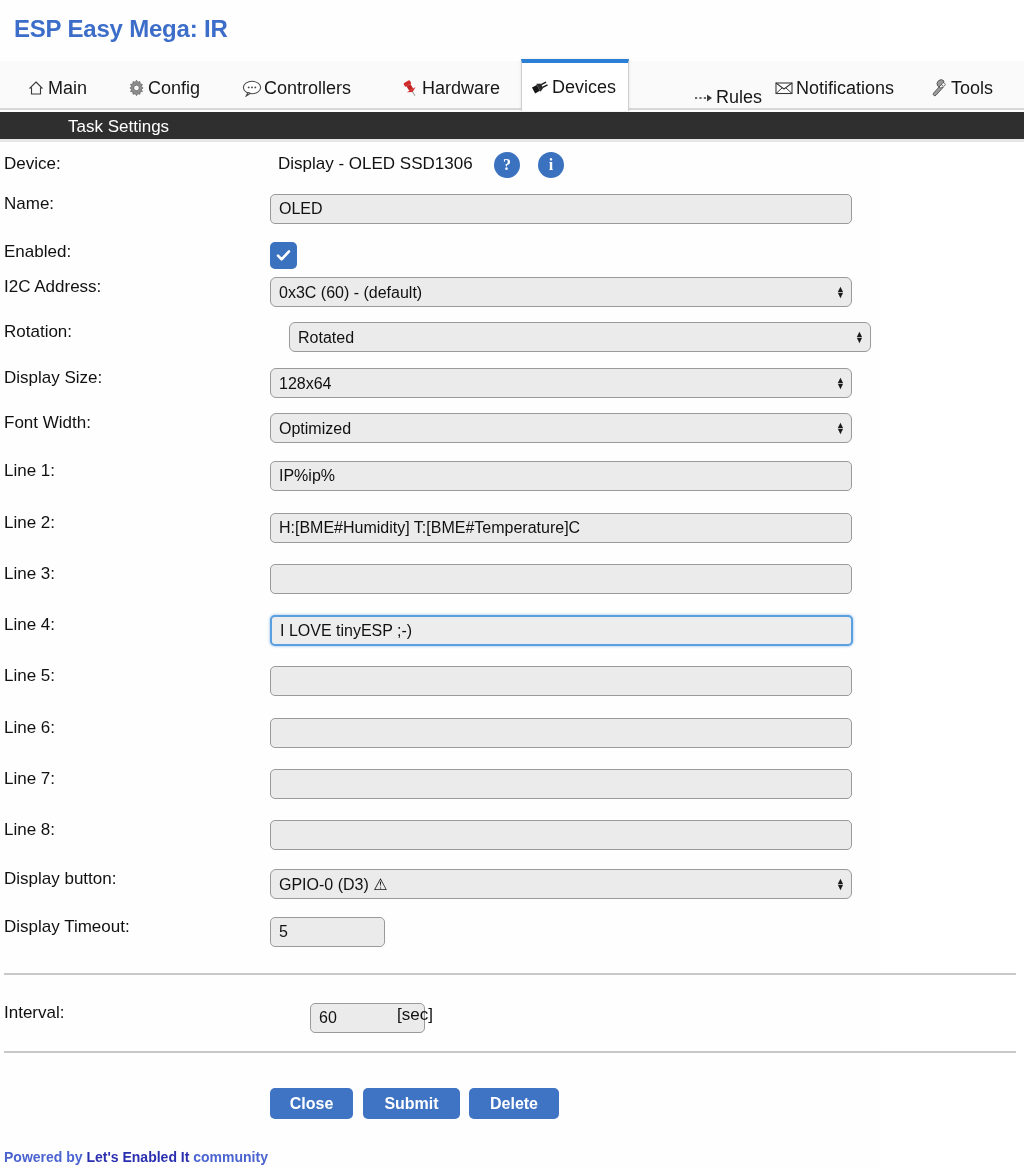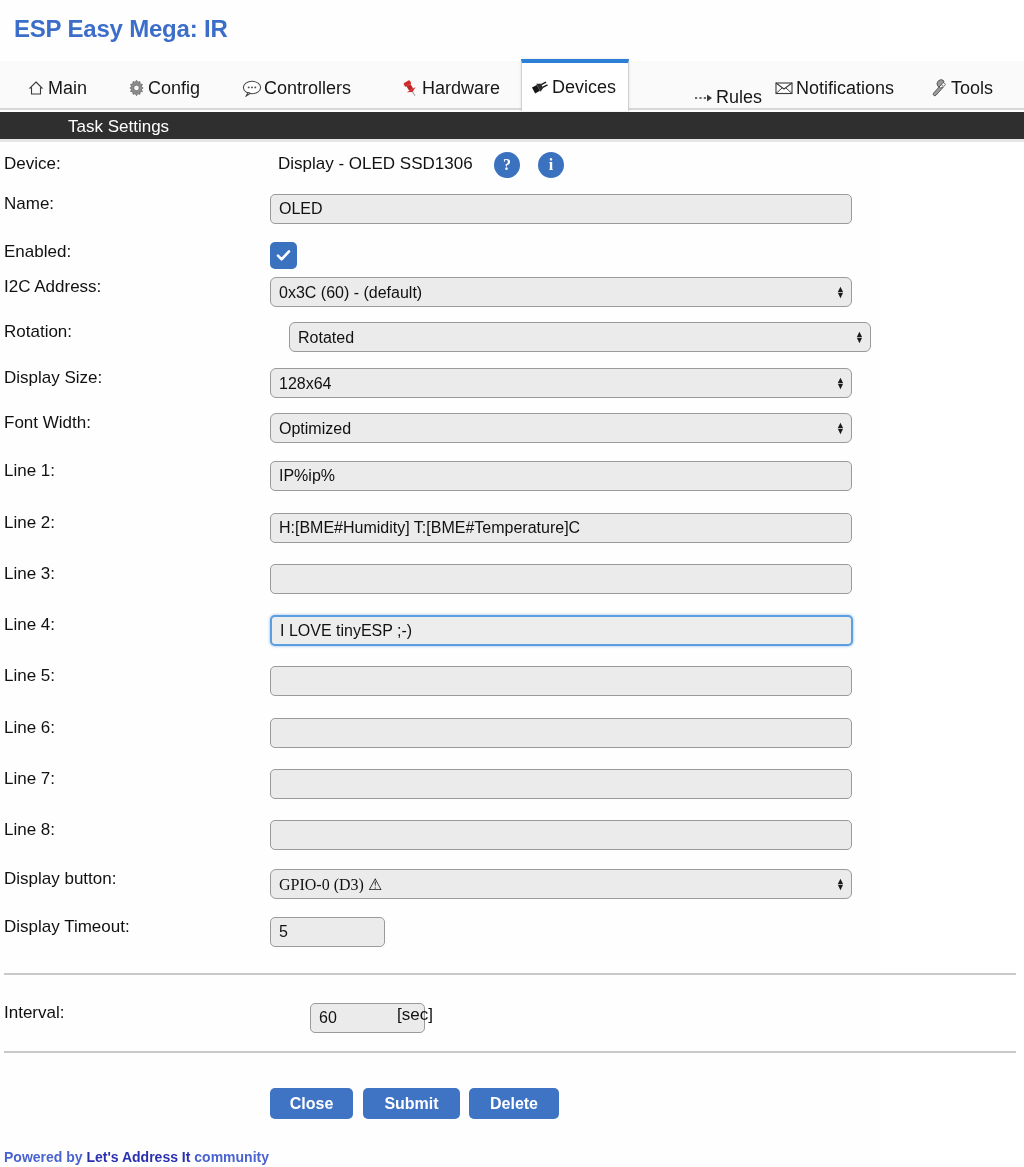--- a/index.html
+++ b/index.html
@@ -458,21 +458,21 @@
 
   <div class="row" style="top:820px;">
     <div class="rlabel">Line 8:</div>
     <div class="ctl"><input class="txt" style="width: 582px;" type="text" value=""></div>
   </div>
 
   <div class="row" style="top:869px;">
     <div class="rlabel">Display button:</div>
     <div class="ctl">
       <span class="selwrap">
-        <select class="sel" style="width:582px;font-family:Liberation Serif, serif;">
+        <select class="sel" style="width:582px;">
           <option>GPIO-0 (D3) ⚠</option>
         </select>
         <span class="spin">
             <i class="up"></i>
             <i class="dn"></i>
           </span>
       </span>
     </div>
   </div>
 
@@ -489,16 +489,16 @@
     <div class="unitlabel" style="left:397px; top:2px;">[sec]</div>
   </div>
 
   <div class="hr" style="top:1051px;"></div>
 
   <button class="btn" style="left:270px; top:1088px; width:83px;">Close</button>
   <button class="btn" style="left:363px; top:1088px; width:97px;">Submit</button>
   <button class="btn" style="left:469px; top:1088px; width:90px;text-align:center;">Delete</button>
 
   <div class="footer">
-    <span class="light">Powered by </span><span class="strong">Let's Address It</span><span class="light"> community</span>
+    <span class="light">Powered by </span><span class="strong">Let's Enabled It</span><span class="light"> community</span>
   </div>
 
 </div>
 
 </body></html>

